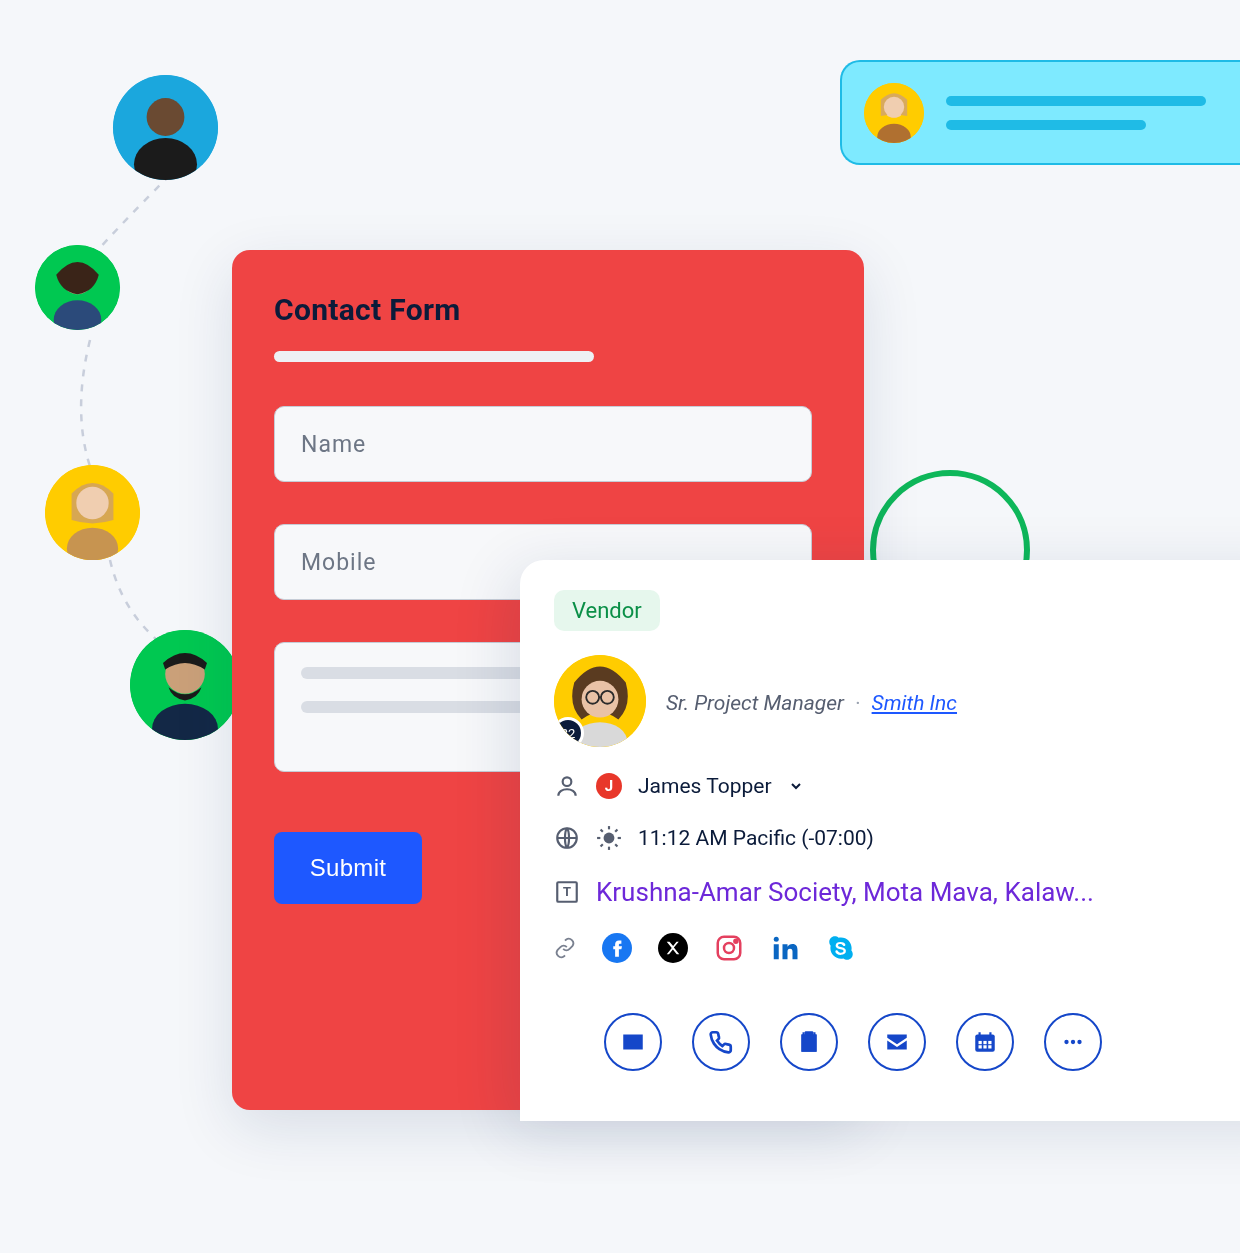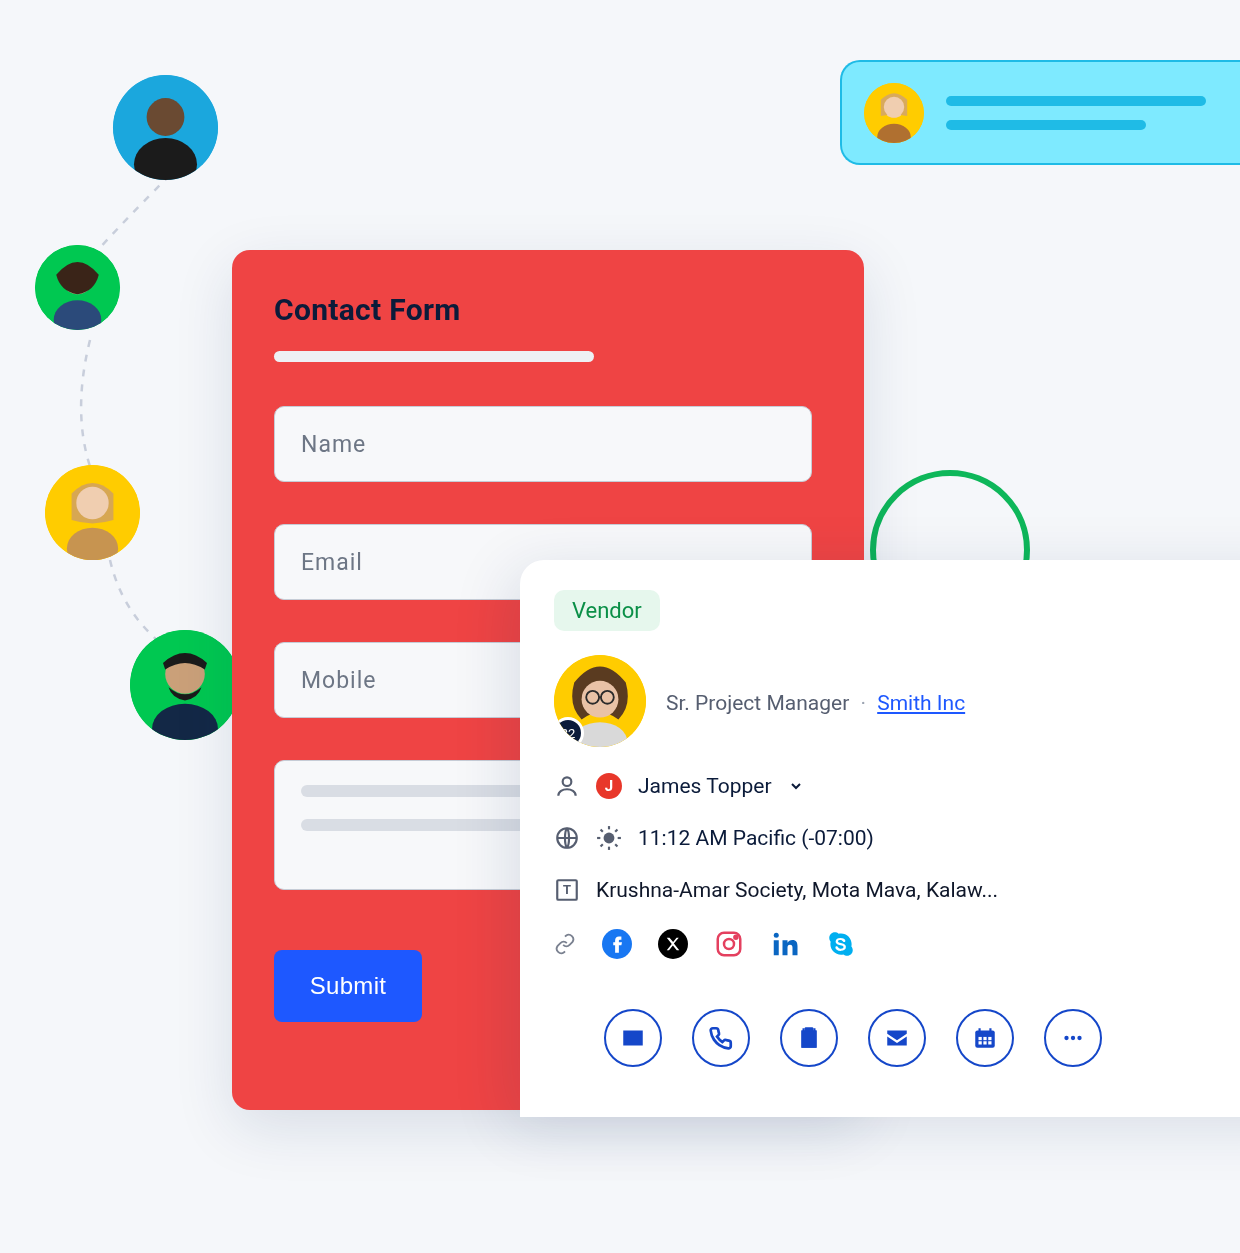--- a/index.html
+++ b/index.html
@@ -130,29 +130,29 @@
       border-radius: 10px;
     }
     .profile-row { display:flex; gap: 20px; margin-top: 24px; align-items:center; }
     .profile-avatar { width: 92px; height: 92px; border-radius:50%; background:#ffcc00; overflow:hidden; position:relative; flex-shrink:0;}
     .profile-avatar .count-badge {
       position:absolute; bottom:-2px; left:-2px; width:32px; height:32px; border-radius:50%;
       background:#0b1b3a; color:#fff; border:3px solid #fff; font-size:13px; font-weight:400;
       display:flex;align-items:center;justify-content:center;
     }
     .profile-info .name { font-size: 30px; font-weight:700; color:#0b1b3a; }
-    .profile-info .subtitle { font-size: 21px; color:#565e70; margin-top:4px; }
+    .profile-info .subtitle { font-size: 21px; color:#565e70; margin-top:4px;font-style:italic; }
     .profile-info .subtitle .company { color:#1e58ff; }
     .profile-info .subtitle .dot { margin: 0 6px; color:#9aa2b0;}
     .meta-row { display:flex; align-items:center; gap:16px; margin-top:26px; font-size:21px; color:#0b1b3a; }
     .meta-row .meta-icon { width:26px; height:26px; color:#565e70; flex-shrink:0;}
     .owner-chip { width:26px; height:26px; border-radius:50%; background:#e8372a; color:#fff; font-size:15px; font-weight:700; display:flex; align-items:center; justify-content:center; }
     .meta-row .chev { width:16px; height:16px; color:#0b1b3a; }
     .sun-icon { color:#ffb400; }
-    .address { color:#0f172a; font-size:21px; white-space: nowrap; overflow: hidden; text-overflow: clip; max-width: 600px;}
+    .address { color:#6d28d9; font-size:26px; white-space: nowrap; overflow: hidden; text-overflow: clip; max-width: 600px;}
     .social-row { display:flex; gap:26px; align-items:center; margin-top:26px;}
     .social-row .link-icon { width:22px; height:22px; color:#7a8190; }
     .social-row .soc { width:30px; height:30px; display:flex;align-items:center;justify-content:center; cursor:pointer;}
     .action-row { display:flex; gap:30px; margin-top:50px; padding-left:50px;}
     .action-btn {
       width:58px; height:58px; border-radius:50%; border:2.5px solid #1547c9; background:#fff;
       display:flex; align-items:center; justify-content:center; cursor:pointer; color:#1547c9;
     }
     .action-btn svg { width:26px; height:26px; }
   </style>
@@ -217,23 +217,20 @@
     <div class="line l2"></div>
   </div>
 </div>
 
 <div class="form-card">
   <div class="form-title">Contact Form</div>
   <div class="title-bar"></div>
 
   <div class="field first">
     <span>Name</span>
-  </div>
-  <div class="field">
-    <span>Email</span>
   </div>
   <div class="field">
     <span>Mobile</span>
   </div>
   <div class="textarea">
     <div class="ph p1"></div>
     <div class="ph p2"></div>
   </div>
 
   <button class="submit-btn">Submit</button>

